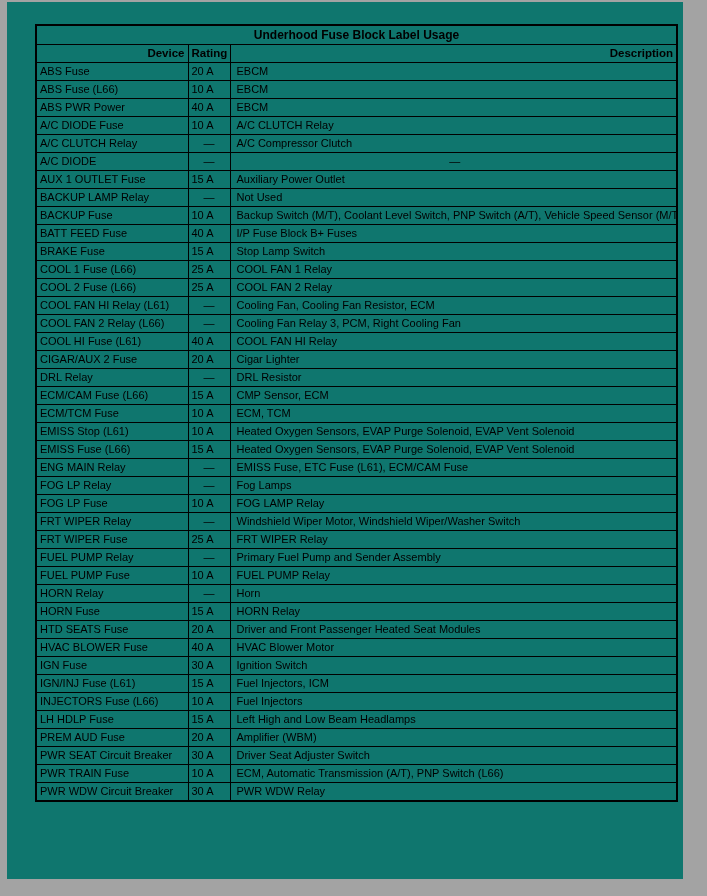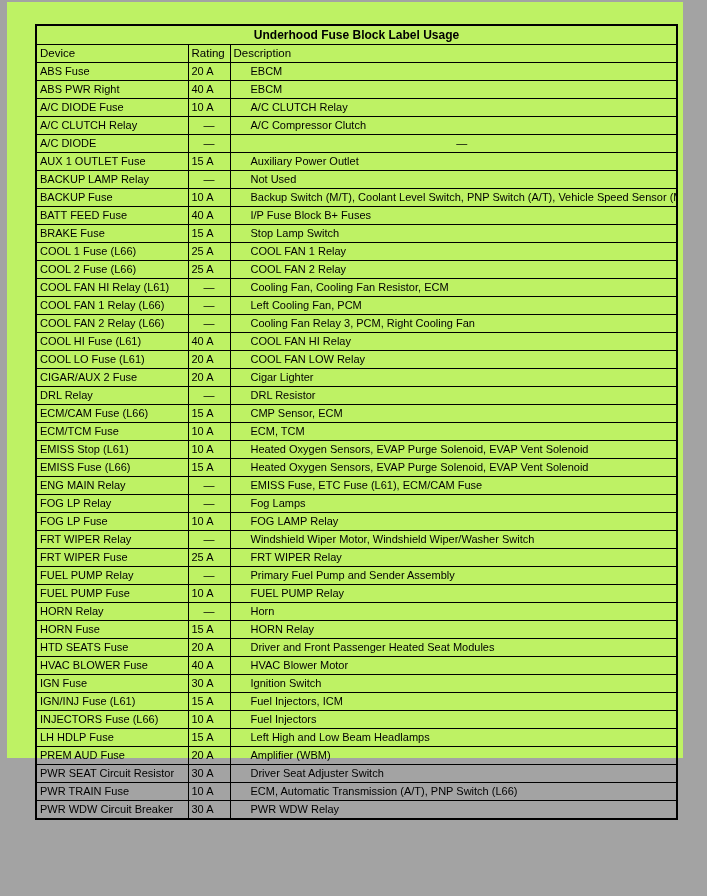--- a/index.html
+++ b/index.html
@@ -6,22 +6,22 @@
   body{
     width:707px;height:896px;
     background:#a3a3a3;
     font-family:"Liberation Sans", sans-serif;
     position:relative;
     overflow:hidden;
   }
   .page{
     position:absolute;
     left:7px;top:2px;
-    width:676px;height:756px;
-    background:#bef264;
+    width:676px;height:877px;
+    background:#0f766e;
   }
   table.fuse{
     position:absolute;
     left:28px;top:22px;
     width:641px;
     border-collapse:collapse;
     table-layout:fixed;
     border:2px solid #000;
   }
   col.c-dev{width:152px;}
@@ -39,28 +39,28 @@
     vertical-align:middle;
   }
   th.title-cell{
     font-size:12px;
     font-weight:bold;
     text-align:center;
     height:14px;
     line-height:14px;
   }
   tr.colhead th{
-    font-weight:normal;
-    text-align:left;
+    font-weight:bold;
+    text-align:right;
     font-size:11.5px;
   }
   td.dev{text-align:left;margin-left:16px;}
   td.rat{text-align:left;padding-right:5px;}
   td.rat.center{text-align:center;padding-right:3px;}
-  td.desc{text-align:left;padding-left:20px;}
+  td.desc{text-align:left;padding-left:6px;}
   td.desc.center{text-align:center;}
 </style>
 </head>
 <body>
 
 <div class="page">
   <table class="fuse">
     <colgroup>
       <col class="c-dev">
       <col class="c-rat">
@@ -76,21 +76,26 @@
         <th>Description</th>
       </tr>
     </thead>
     <tbody id="rows">
         <tr>
           <td class="dev">ABS Fuse</td>
           <td class="rat">20 A</td>
           <td class="desc">EBCM</td>
         </tr>
         <tr>
-          <td class="dev">ABS PWR Right</td>
+          <td class="dev">ABS Fuse (L66)</td>
+          <td class="rat">10 A</td>
+          <td class="desc">EBCM</td>
+        </tr>
+        <tr>
+          <td class="dev">ABS PWR Power</td>
           <td class="rat">40 A</td>
           <td class="desc">EBCM</td>
         </tr>
         <tr>
           <td class="dev">A/C DIODE Fuse</td>
           <td class="rat">10 A</td>
           <td class="desc">A/C CLUTCH Relay</td>
         </tr>
         <tr>
           <td class="dev">A/C CLUTCH Relay</td>
@@ -136,38 +141,28 @@
           <td class="dev">COOL 2 Fuse (L66)</td>
           <td class="rat">25 A</td>
           <td class="desc">COOL FAN 2 Relay</td>
         </tr>
         <tr>
           <td class="dev">COOL FAN HI Relay (L61)</td>
           <td class="rat center">—</td>
           <td class="desc">Cooling Fan, Cooling Fan Resistor, ECM</td>
         </tr>
         <tr>
-          <td class="dev">COOL FAN 1 Relay (L66)</td>
-          <td class="rat center">—</td>
-          <td class="desc">Left Cooling Fan, PCM</td>
-        </tr>
-        <tr>
           <td class="dev">COOL FAN 2 Relay (L66)</td>
           <td class="rat center">—</td>
           <td class="desc">Cooling Fan Relay 3, PCM, Right Cooling Fan</td>
         </tr>
         <tr>
           <td class="dev">COOL HI Fuse (L61)</td>
           <td class="rat">40 A</td>
           <td class="desc">COOL FAN HI Relay</td>
-        </tr>
-        <tr>
-          <td class="dev">COOL LO Fuse (L61)</td>
-          <td class="rat">20 A</td>
-          <td class="desc">COOL FAN LOW Relay</td>
         </tr>
         <tr>
           <td class="dev">CIGAR/AUX 2 Fuse</td>
           <td class="rat">20 A</td>
           <td class="desc">Cigar Lighter</td>
         </tr>
         <tr>
           <td class="dev">DRL Relay</td>
           <td class="rat center">—</td>
           <td class="desc">DRL Resistor</td>
@@ -266,21 +261,21 @@
           <td class="dev">LH HDLP Fuse</td>
           <td class="rat">15 A</td>
           <td class="desc">Left High and Low Beam Headlamps</td>
         </tr>
         <tr>
           <td class="dev">PREM AUD Fuse</td>
           <td class="rat">20 A</td>
           <td class="desc">Amplifier (WBM)</td>
         </tr>
         <tr>
-          <td class="dev">PWR SEAT Circuit Resistor</td>
+          <td class="dev">PWR SEAT Circuit Breaker</td>
           <td class="rat">30 A</td>
           <td class="desc">Driver Seat Adjuster Switch</td>
         </tr>
         <tr>
           <td class="dev">PWR TRAIN Fuse</td>
           <td class="rat">10 A</td>
           <td class="desc">ECM, Automatic Transmission (A/T), PNP Switch (L66)</td>
         </tr>
         <tr>
           <td class="dev">PWR WDW Circuit Breaker</td>

